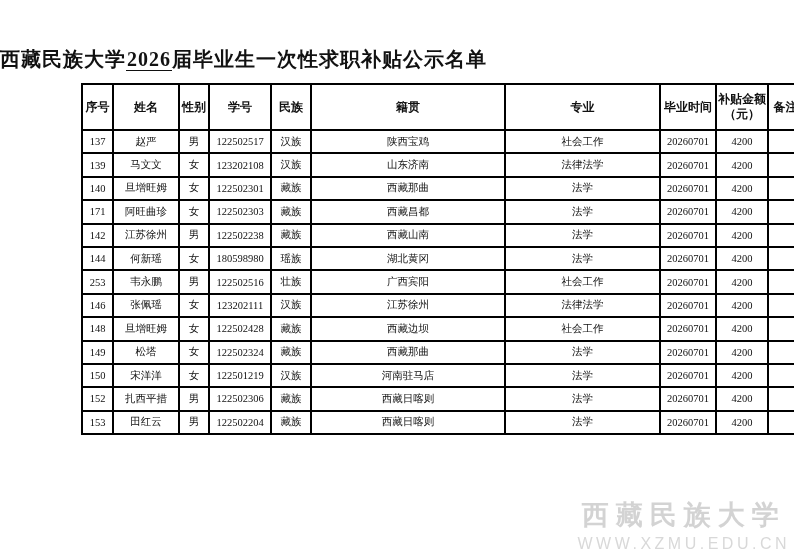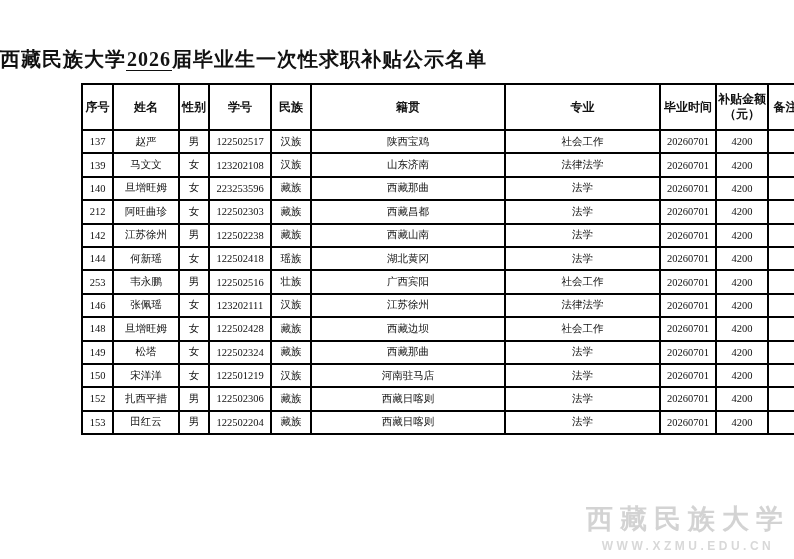--- a/index.html
+++ b/index.html
@@ -68,22 +68,22 @@
   .watermark .wm-line1 {
     font-size: 27px;
     font-weight: bold;
     letter-spacing: 7px;
     color: #c9c9c9;
     opacity: 0.8;
     white-space: nowrap;
   }
   .watermark .wm-line2 {
     margin-top: 2px;
-    font-size: 12px;
-    font-weight: bold;
+    font-size: 16px;
+    font-weight: normal;
     letter-spacing: 3.5px;
     color: #d2d2d2;
     opacity: 0.85;
     white-space: nowrap;
     font-family: "Liberation Sans", sans-serif;
   }
 </style>
 </head>
 <body>
 
@@ -140,30 +140,30 @@
         <td>山东济南</td>
         <td>法律法学</td>
         <td>20260701</td>
         <td>4200</td>
         <td></td>
       </tr>
       <tr>
         <td>140</td>
         <td>旦增旺姆</td>
         <td>女</td>
-        <td>223253596</td>
+        <td>122502301</td>
         <td>藏族</td>
         <td>西藏那曲</td>
         <td>法学</td>
         <td>20260701</td>
         <td>4200</td>
         <td></td>
       </tr>
       <tr>
-        <td>212</td>
+        <td>171</td>
         <td>阿旺曲珍</td>
         <td>女</td>
         <td>122502303</td>
         <td>藏族</td>
         <td>西藏昌都</td>
         <td>法学</td>
         <td>20260701</td>
         <td>4200</td>
         <td></td>
       </tr>
@@ -176,21 +176,21 @@
         <td>西藏山南</td>
         <td>法学</td>
         <td>20260701</td>
         <td>4200</td>
         <td></td>
       </tr>
       <tr>
         <td>144</td>
         <td>何新瑶</td>
         <td>女</td>
-        <td>122502418</td>
+        <td>180598980</td>
         <td>瑶族</td>
         <td>湖北黄冈</td>
         <td>法学</td>
         <td>20260701</td>
         <td>4200</td>
         <td></td>
       </tr>
       <tr>
         <td>253</td>
         <td>韦永鹏</td>

